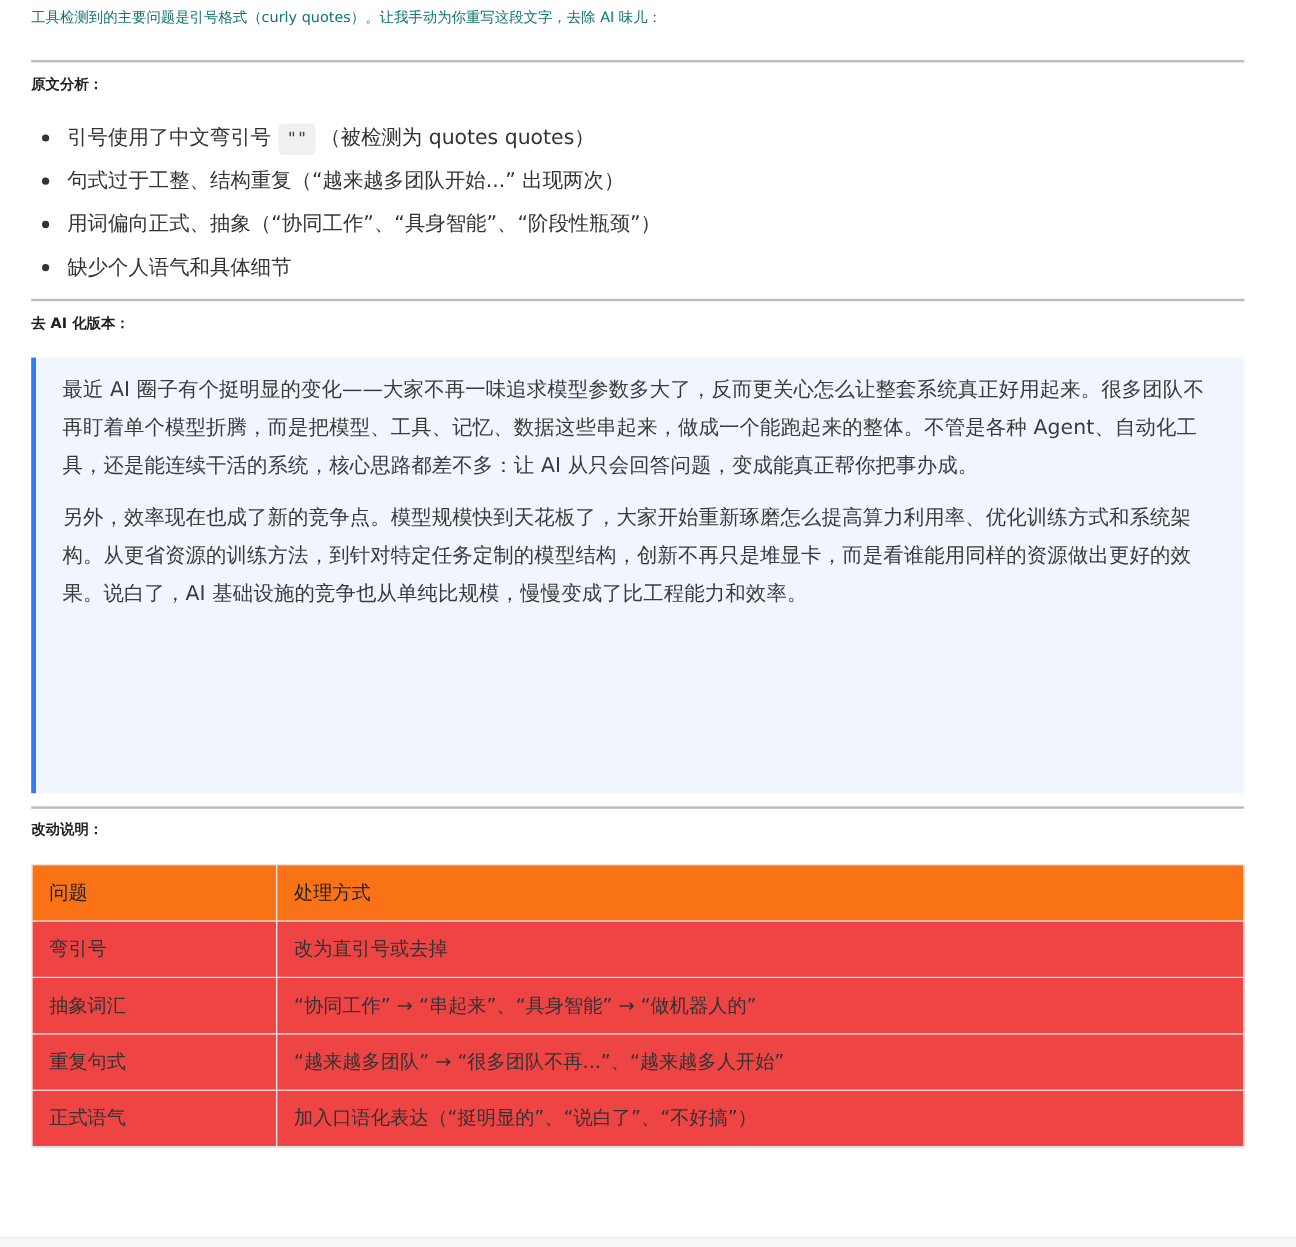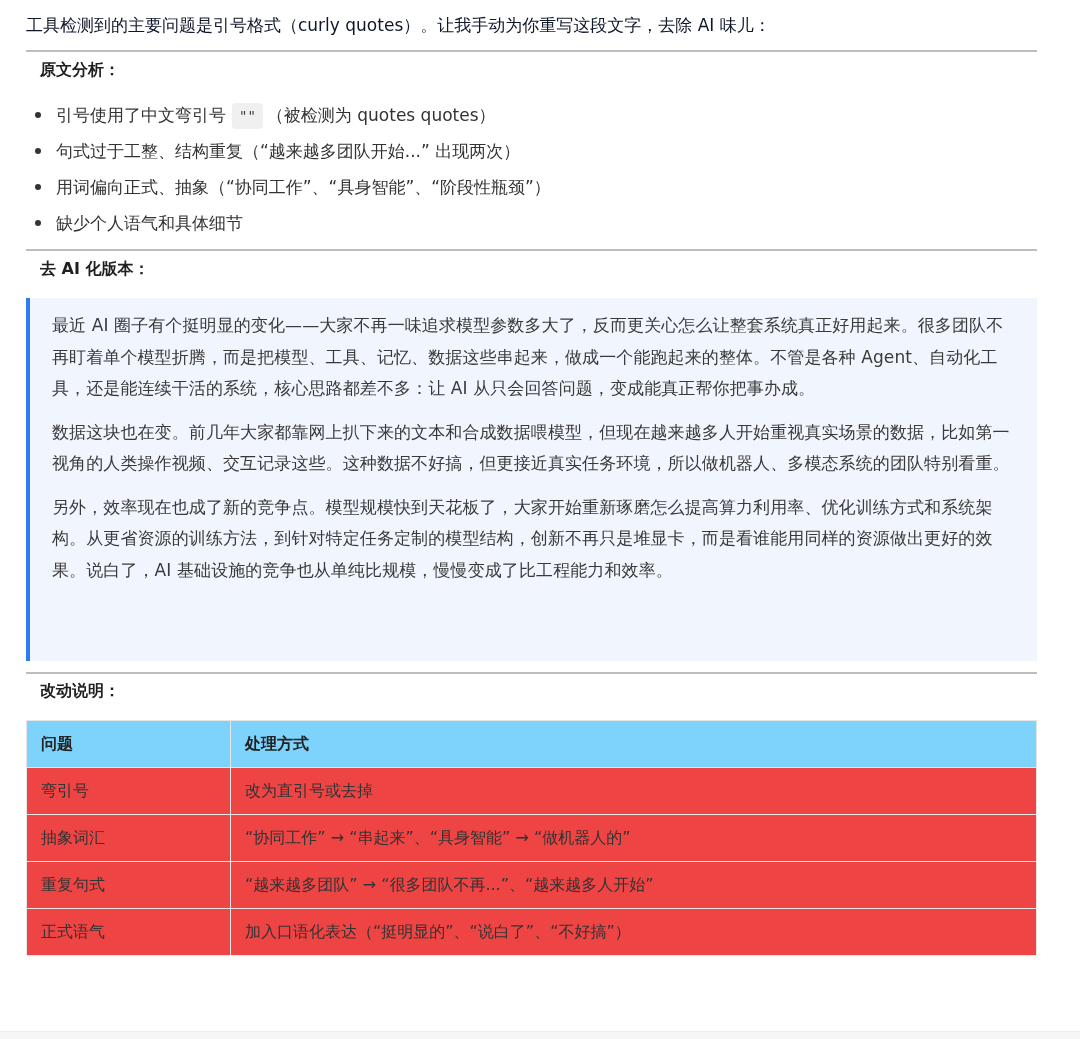--- a/index.html
+++ b/index.html
@@ -16,43 +16,42 @@
     color: #2b2b2b;
   }
   .content {
     position: absolute;
     left: 26px;
     top: 0;
     width: 1011px;
   }
   .intro {
     position: absolute;
-    top: 11px;
-    left: 0;
-    font-size: 17px;
+    top: 0;
+    left: 0;
+    font-size: 12px;
     line-height: 28px;
-    color: #0f172a;
+    color: #0f766e;
     white-space: nowrap;
   }
   .hr {
     position: absolute;
     left: 0;
     width: 1011px;
     height: 0;
     border-top: 2px solid #bdbdbd;
   }
   .heading {
     position: absolute;
     left: 0;
-    font-size: 16px;
+    font-size: 12px;
     font-weight: bold;
     line-height: 26px;
     color: #1f1f1f;
     white-space: nowrap;
-    margin-left: 14px;
   }
   .bullets {
     position: absolute;
     left: 0;
     top: 97px;
     margin: 0;
     padding: 0;
     list-style: none;
   }
   .bullets li {
@@ -112,22 +111,22 @@
     color: #333;
   }
   .table th, .table td {
     border: 1px solid #e6e6e6;
     height: 46px;
     padding: 0 14px;
     text-align: left;
     white-space: nowrap;
   }
   .table th {
-    background: #7dd3fc;
-    font-weight: bold;
+    background: #f97316;
+    font-weight: normal;
     color: #222;
   }
   .table td {
     background: #ef4444;
   }
   .col1 { width: 175px; }
   .bottom-strip {
     position: absolute;
     left: 0;
     top: 1031px;
@@ -166,21 +165,20 @@
       <span>缺少个人语气和具体细节</span>
     </li>
   </ul>
 
   <div class="hr" style="top:249px;"></div>
 
   <div class="heading" style="top:256px;">去 AI 化版本：</div>
 
   <div class="quote">
     <p>最近 AI 圈子有个挺明显的变化——大家不再一味追求模型参数多大了，反而更关心怎么让整套系统真正好用起来。很多团队不再盯着单个模型折腾，而是把模型、工具、记忆、数据这些串起来，做成一个能跑起来的整体。不管是各种 Agent、自动化工具，还是能连续干活的系统，核心思路都差不多：让 AI 从只会回答问题，变成能真正帮你把事办成。</p>
-    <p>数据这块也在变。前几年大家都靠网上扒下来的文本和合成数据喂模型，但现在越来越多人开始重视真实场景的数据，比如第一视角的人类操作视频、交互记录这些。这种数据不好搞，但更接近真实任务环境，所以做机器人、多模态系统的团队特别看重。</p>
     <p>另外，效率现在也成了新的竞争点。模型规模快到天花板了，大家开始重新琢磨怎么提高算力利用率、优化训练方式和系统架构。从更省资源的训练方法，到针对特定任务定制的模型结构，创新不再只是堆显卡，而是看谁能用同样的资源做出更好的效果。说白了，AI 基础设施的竞争也从单纯比规模，慢慢变成了比工程能力和效率。</p>
   </div>
 
   <div class="hr" style="top:672px;"></div>
 
   <div class="heading" style="top:678px;text-align:right;">改动说明：</div>
 
   <table class="table">
     <thead>
       <tr>

